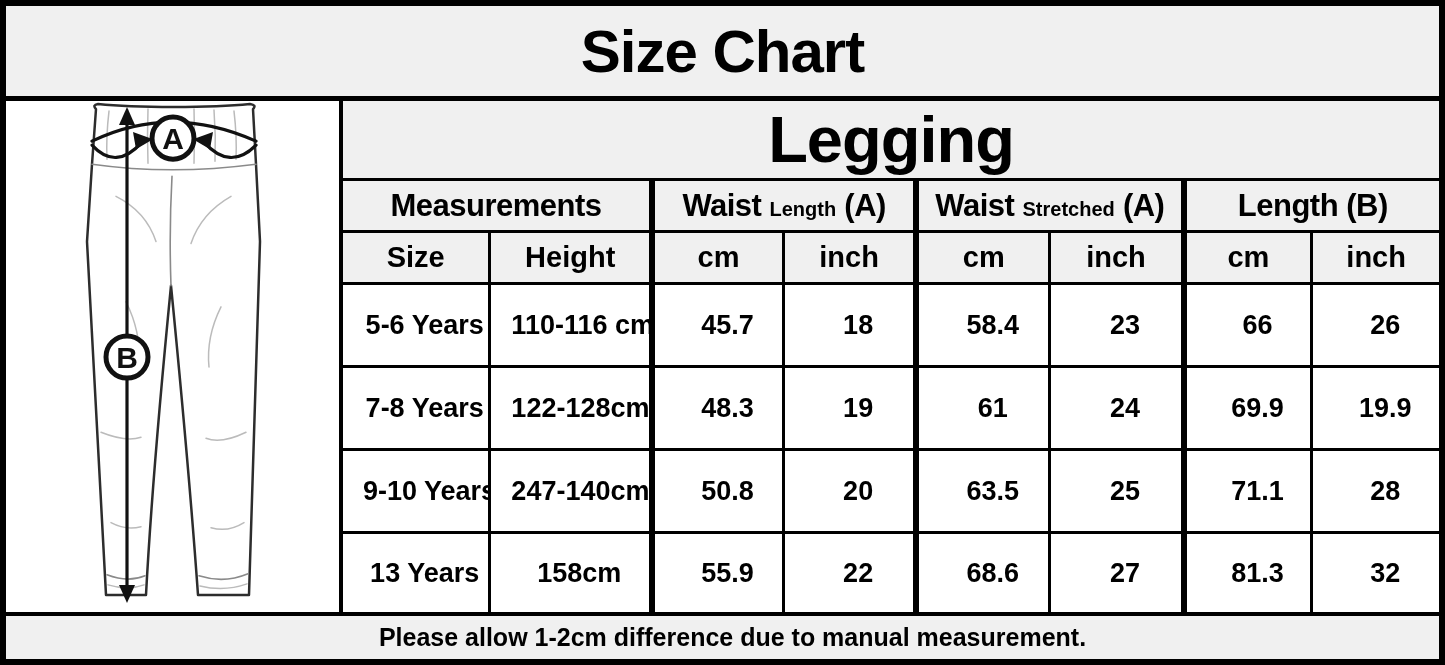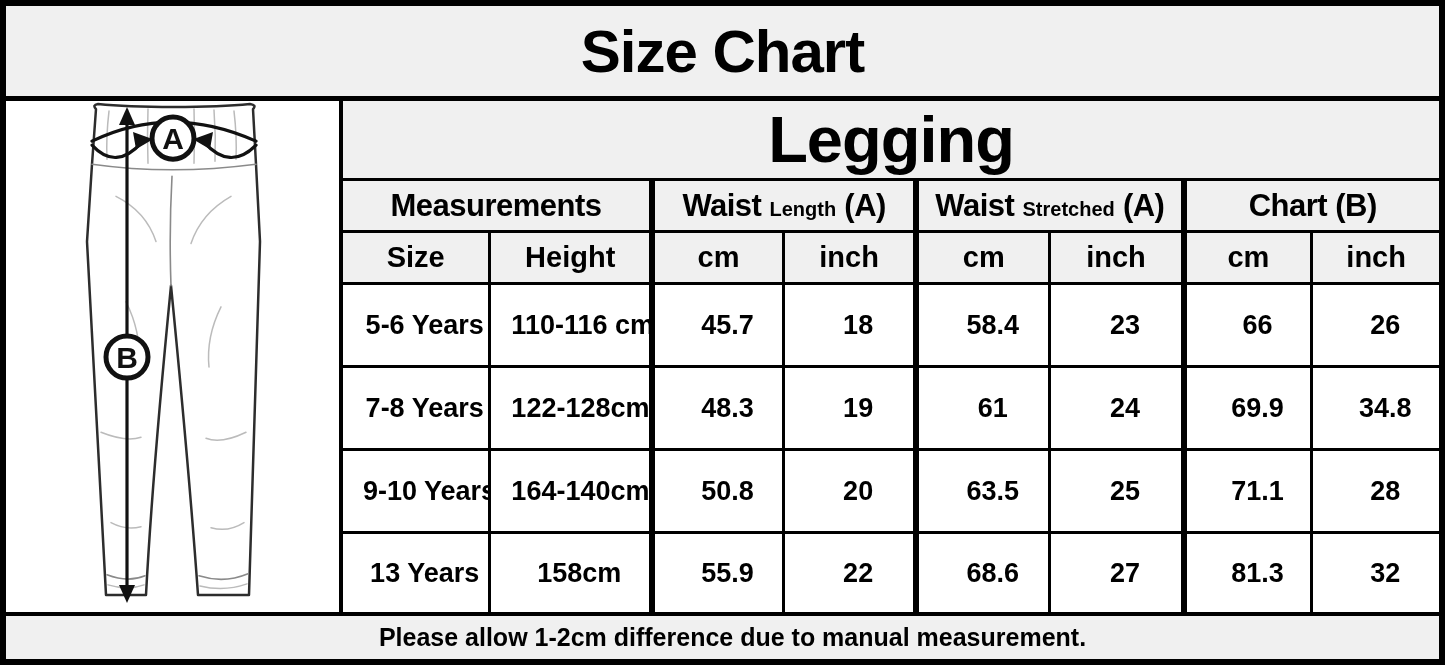--- a/index.html
+++ b/index.html
@@ -179,21 +179,21 @@
               <span>Waist</span>
               <span class="grp-small">Length</span>
               <span>(A)</span>
             </th>
             <th colspan="2" class="group-start">
               <span>Waist</span>
               <span class="grp-small">Stretched</span>
               <span>(A)</span>
             </th>
             <th colspan="2" class="group-start">
-              <span>Chart (B)</span>
+              <span>Length (B)</span>
             </th>
           </tr>
           <tr class="sub-row">
             <th>Size</th>
             <th>Height</th>
             <th class="group-start">cm</th>
             <th>inch</th>
             <th class="group-start">cm</th>
             <th>inch</th>
             <th class="group-start">cm</th>
@@ -212,25 +212,25 @@
               <td>26</td>
             </tr>
             <tr>
               <td>7-8 Years</td>
               <td>122-128cm</td>
               <td class="group-start">48.3</td>
               <td>19</td>
               <td class="group-start">61</td>
               <td>24</td>
               <td class="group-start">69.9</td>
-              <td>34.8</td>
+              <td>19.9</td>
             </tr>
             <tr>
               <td>9-10 Years</td>
-              <td>164-140cm</td>
+              <td>247-140cm</td>
               <td class="group-start">50.8</td>
               <td>20</td>
               <td class="group-start">63.5</td>
               <td>25</td>
               <td class="group-start">71.1</td>
               <td>28</td>
             </tr>
             <tr>
               <td>13 Years</td>
               <td>158cm</td>

